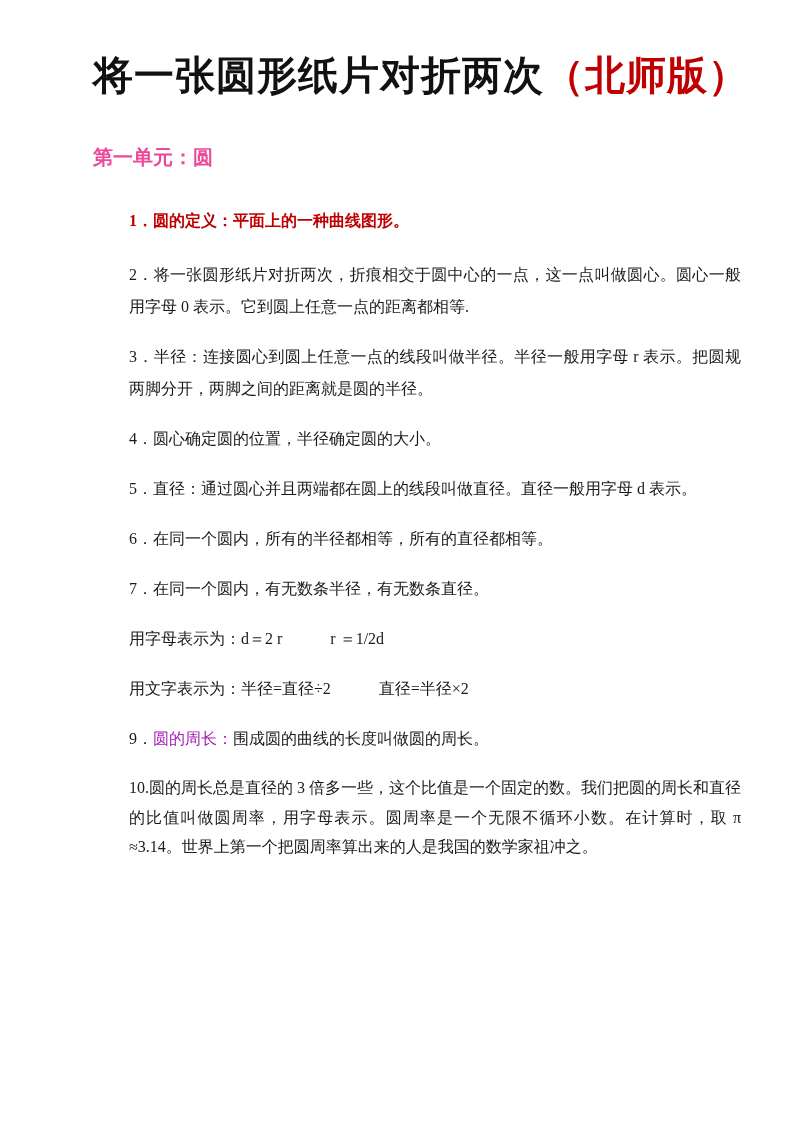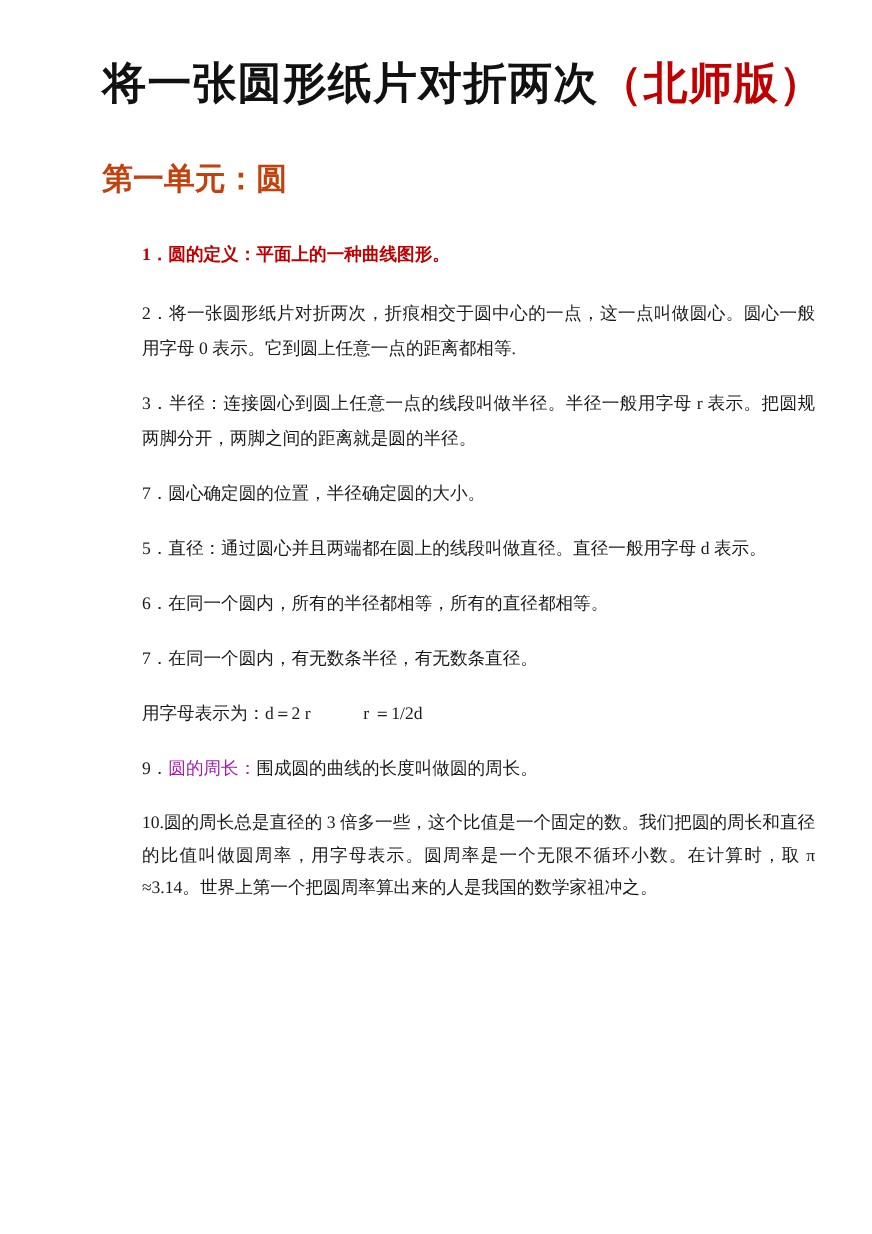--- a/index.html
+++ b/index.html
@@ -19,23 +19,23 @@
     font-size: 40px;
     font-weight: bold;
     line-height: 1.3;
     letter-spacing: 1px;
     color: #111111;
     margin-bottom: 42px;
     white-space: nowrap;
   }
   .doc-title .edition { color: #c00000; margin-top: 16px; }
   .section-heading {
-    font-size: 28px;
+    font-size: 20px;
     font-weight: bold;
-    color: #c2410c;
+    color: #ec4899;
     margin-bottom: 34px;
   }
   p.para {
     font-size: 16px;
     line-height: 2;
     margin-bottom: 18px;
     text-align: justify;
     margin-left: 36px;
   }
   p.para.nojust { text-align: left; }
@@ -59,29 +59,30 @@
   <h1 class="doc-title"><span>将一张圆形纸片对折两次</span><span class="edition">（北师版）</span></h1>
 
   <h2 class="section-heading">第一单元：圆</h2>
 
   <p class="para red-bold nojust">1．圆的定义：平面上的一种曲线图形。</p>
 
   <p class="para">2．将一张圆形纸片对折两次，折痕相交于圆中心的一点，这一点叫做圆心。圆心一般用字母 0 表示。它到圆上任意一点的距离都相等.</p>
 
   <p class="para">3．半径：连接圆心到圆上任意一点的线段叫做半径。半径一般用字母 r 表示。把圆规两脚分开，两脚之间的距离就是圆的半径。</p>
 
-  <p class="para nojust">7．圆心确定圆的位置，半径确定圆的大小。</p>
+  <p class="para nojust">4．圆心确定圆的位置，半径确定圆的大小。</p>
 
   <p class="para pre-gap">5．直径：通过圆心并且两端都在圆上的线段叫做直径。直径一般用字母 d 表示。</p>
 
   <p class="para nojust">6．在同一个圆内，所有的半径都相等，所有的直径都相等。</p>
 
   <p class="para nojust">7．在同一个圆内，有无数条半径，有无数条直径。</p>
 
 
   <p class="para nojust">用字母表示为：d＝2 r　　　r ＝1/2d</p>
 
+  <p class="para nojust">用文字表示为：半径=直径÷2　　　直径=半径×2</p>
 
   <p class="para nojust"><span>9．</span><span class="red-term">圆的周长：</span><span>围成圆的曲线的长度叫做圆的周长。</span></p>
 
   <p class="para last">10.圆的周长总是直径的 3 倍多一些，这个比值是一个固定的数。我们把圆的周长和直径的比值叫做圆周率，用字母表示。圆周率是一个无限不循环小数。在计算时，取 π ≈3.14。世界上第一个把圆周率算出来的人是我国的数学家祖冲之。</p>
 
 </div>
 
 </body></html>

